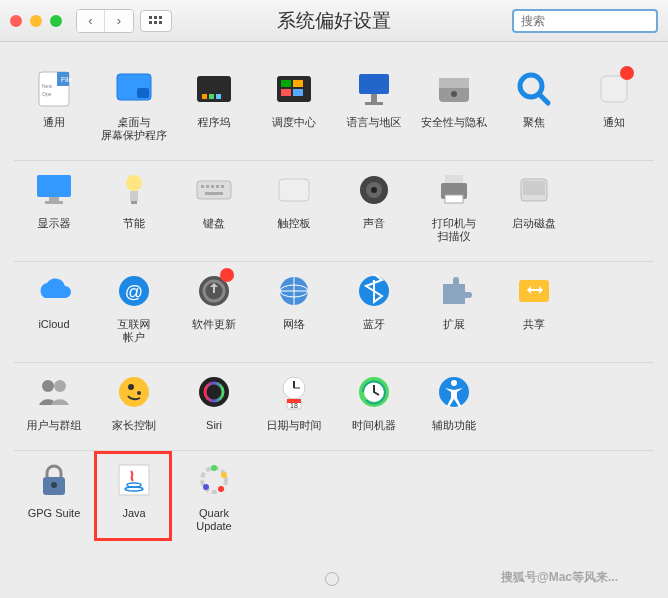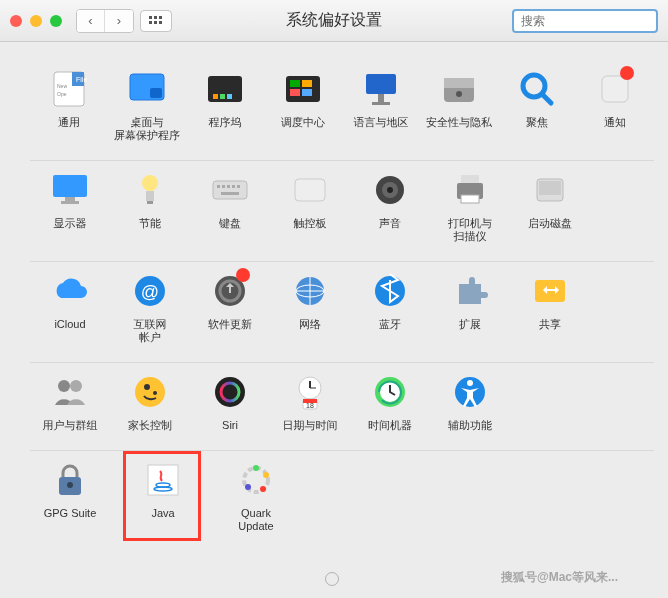--- a/index.html
+++ b/index.html
@@ -22,27 +22,27 @@
     .traffic { display: flex; gap: 8px; }
     .tl { width: 12px; height: 12px; border-radius: 50%; }
     .tl.r { background: #ff5f57; }
     .tl.y { background: #febc2e; }
     .tl.g { background: #28c840; }
     .nav-group { display: flex; margin-left: 14px; align-items: center; gap: 6px; }
     .nav-btns { display: flex; background: #fff; border: 1px solid #c5c5c5; border-radius: 4px; overflow: hidden; }
     .nav-btns button { width: 28px; height: 22px; border: none; background: #fdfdfd; cursor: pointer; font-size: 13px; color: #666; }
     .nav-btns button:first-child { border-right: 1px solid #ddd; }
     .grid-btn { width: 32px; height: 22px; border: 1px solid #c5c5c5; background: #fdfdfd; border-radius: 4px; cursor: pointer; display: flex; align-items: center; justify-content: center; }
-    .title { position: absolute; left: 50%; transform: translateX(-50%); font-size: 16px; color: #333; }
+    .title { position: absolute; left: 50%; transform: translateX(-50%); font-size: 19px; color: #333; }
     .search-wrap { margin-left: auto; width: 146px; height: 24px; background: #fff; border: 2px solid #6ea9dd; border-radius: 4px; display: flex; align-items: center; padding: 0 4px; }
     .search-wrap input { border: none; outline: none; flex: 1; font-size: 12px; background: transparent; }
     .search-icon { width: 14px; height: 14px; margin-right: 3px; }
-    .content { padding: 18px 14px 0; margin-left: 16px; }
+    .content { padding: 18px 14px 0; }
     .row { display: flex; padding: 8px 0 18px; border-bottom: 1px solid #d8d8d8; }
-    .row:last-child { border-bottom: none; gap: 13px; }
+    .row:last-child { border-bottom: none; }
     .pref-item { width: 80px; display: flex; flex-direction: column; align-items: center; cursor: pointer; position: relative; }
     .pref-icon { width: 42px; height: 42px; display: flex; align-items: center; justify-content: center; margin-bottom: 6px; }
     .pref-label { font-size: 11px; color: #333; text-align: center; line-height: 13px; white-space: pre-line; }
     .badge { position: absolute; top: -2px; right: 20px; width: 14px; height: 14px; background: #ff3b30; border-radius: 50%; }
     .highlight { position: absolute; border: 3px solid #ff3b30; width: 78px; height: 90px; top: -8px; left: 0; }
     .watermark { position: absolute; bottom: 12px; right: 50px; font-size: 12px; color: rgba(120,120,120,0.6); font-weight: bold; }
     .sohu-logo { position: absolute; bottom: 12px; left: 325px; width: 14px; height: 14px; border: 1px solid rgba(120,120,120,0.5); border-radius: 50%; }
     svg { display: block; }
   </style>
 </head>

